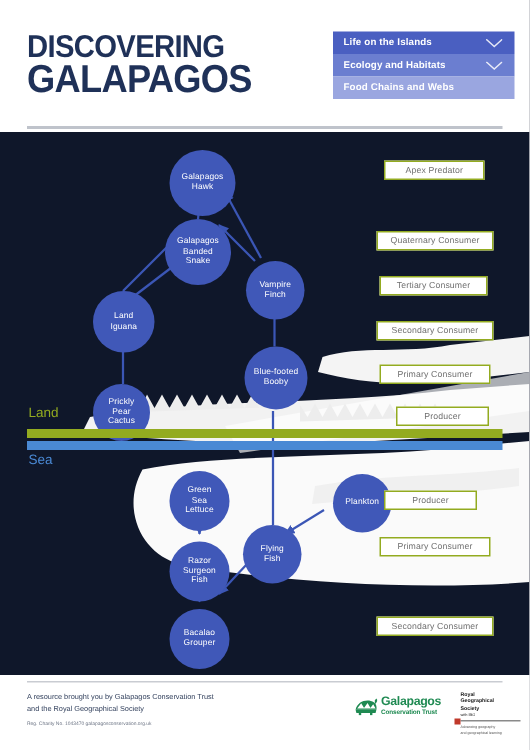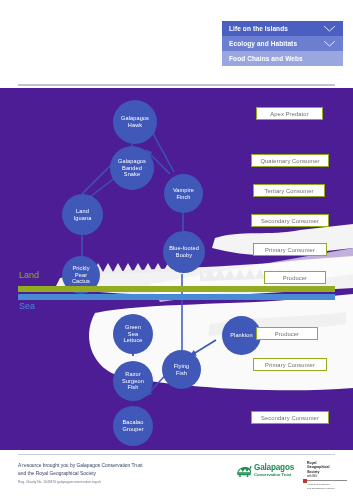--- a/index.html
+++ b/index.html
@@ -49,21 +49,21 @@
   #rule {
     position: absolute; left: 18px; top: 84px;
     width: 317px; height: 2px;
     background: #bfc3cb;
   }
 
   
   #canvas {
     position: absolute; left: 0; top: 88px;
     width: 353px; height: 362px;
-    background: #4c1d95;
+    background: #0f172a;
     overflow: hidden;
   }
   #bgart { position: absolute; left: 0; top: 0; width: 353px; height: 362px; }
 
   
   .node {
     position: absolute;
     border-radius: 50%;
     background: #4058b8;
     color: #ffffff;
@@ -127,20 +127,24 @@
   #logo-rgs .r-line { height: 1px; background: #8a8a8a; margin: 2px 0 2px 0; position: relative; }
   #logo-rgs .r-line .dot { position:absolute; left:-4px; top:-1.5px; width:4px; height:4px; background:#c0392b; }
   #logo-rgs .r-foot { color: #555; font-size: 2.4px; line-height: 1.35; }
 </style>
 </head>
 <body>
 
 <div id="page">
 
   <div id="header">
+    <div id="title-block">
+      <span id="title-line1">DISCOVERING</span>
+      <span id="title-line2">GALAPAGOS</span>
+    </div>
     <div id="navstack">
         <div class="navbar" style="background: rgb(74, 95, 193);">
           <span>Life on the Islands</span>
           <span class="chev">
             <svg viewBox="0 0 22 12">
               <path d="M1 1 L11 10 L21 1" stroke="#ffffff" stroke-width="2" fill="none" stroke-linecap="round"></path>
             </svg>
           </span>
         </div>
         <div class="navbar" style="background: rgb(107, 126, 208);">

